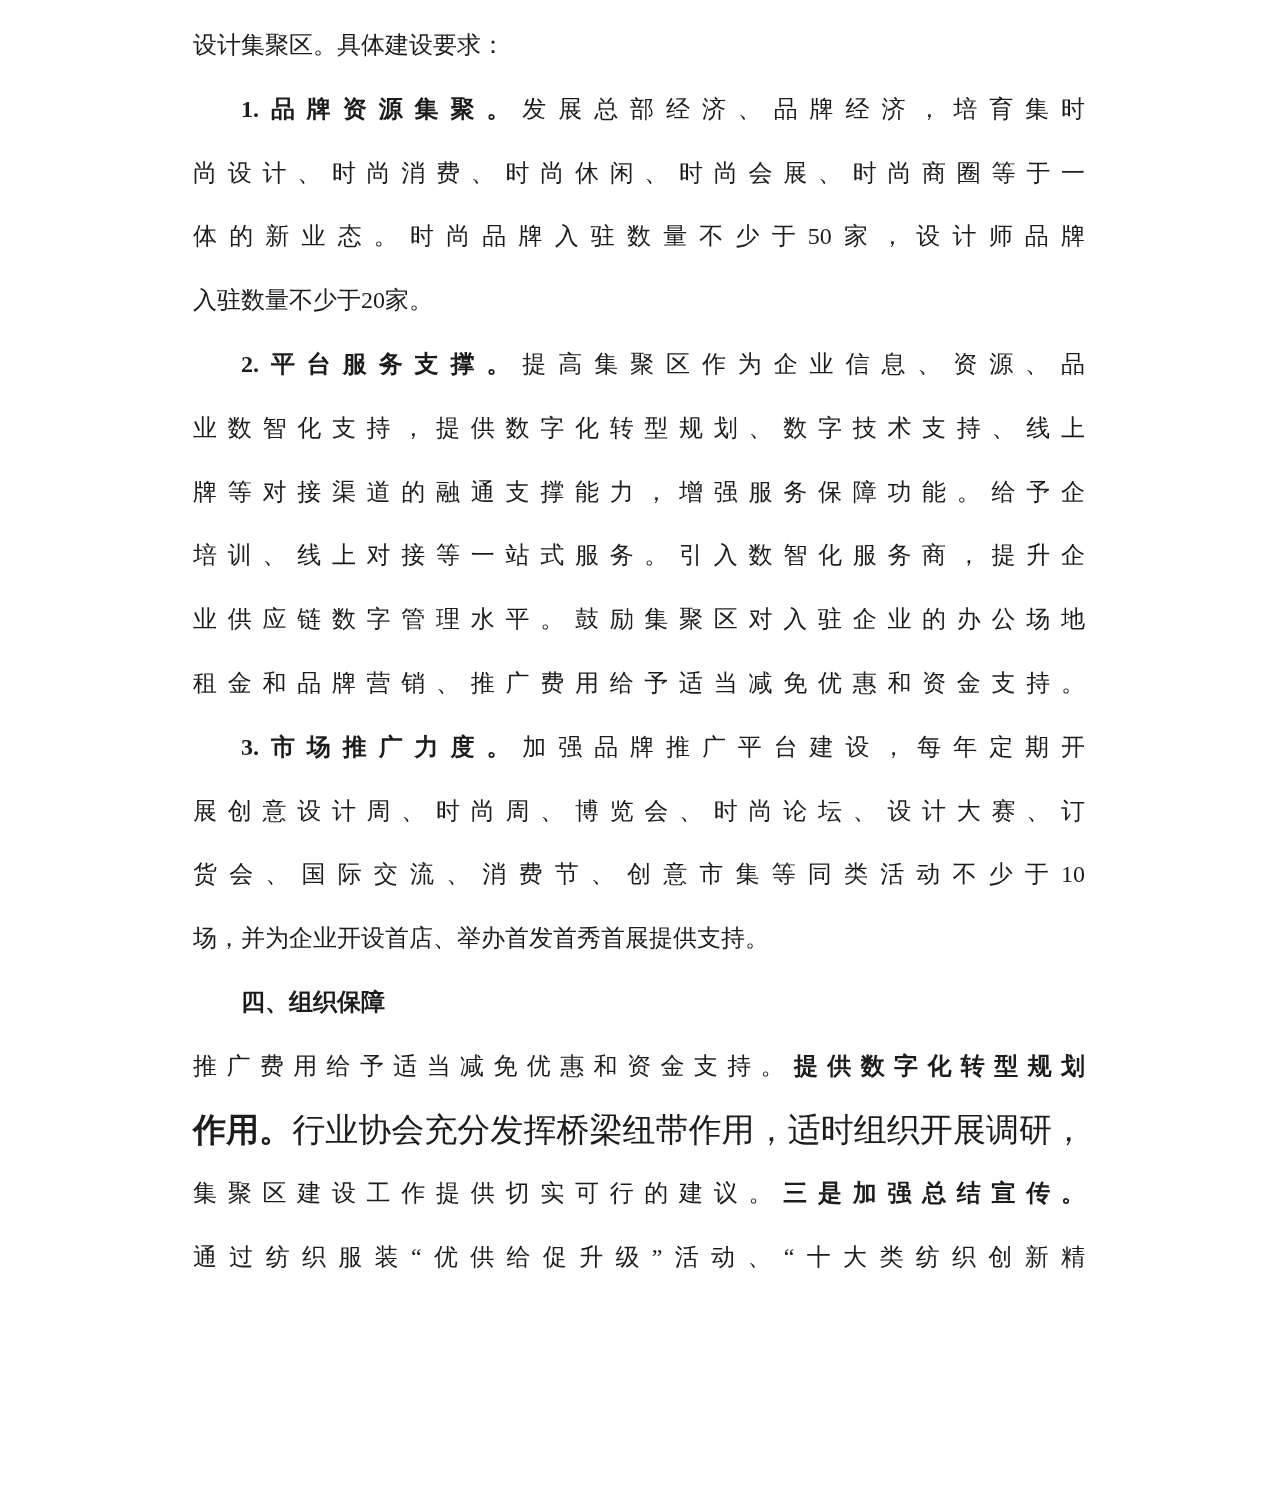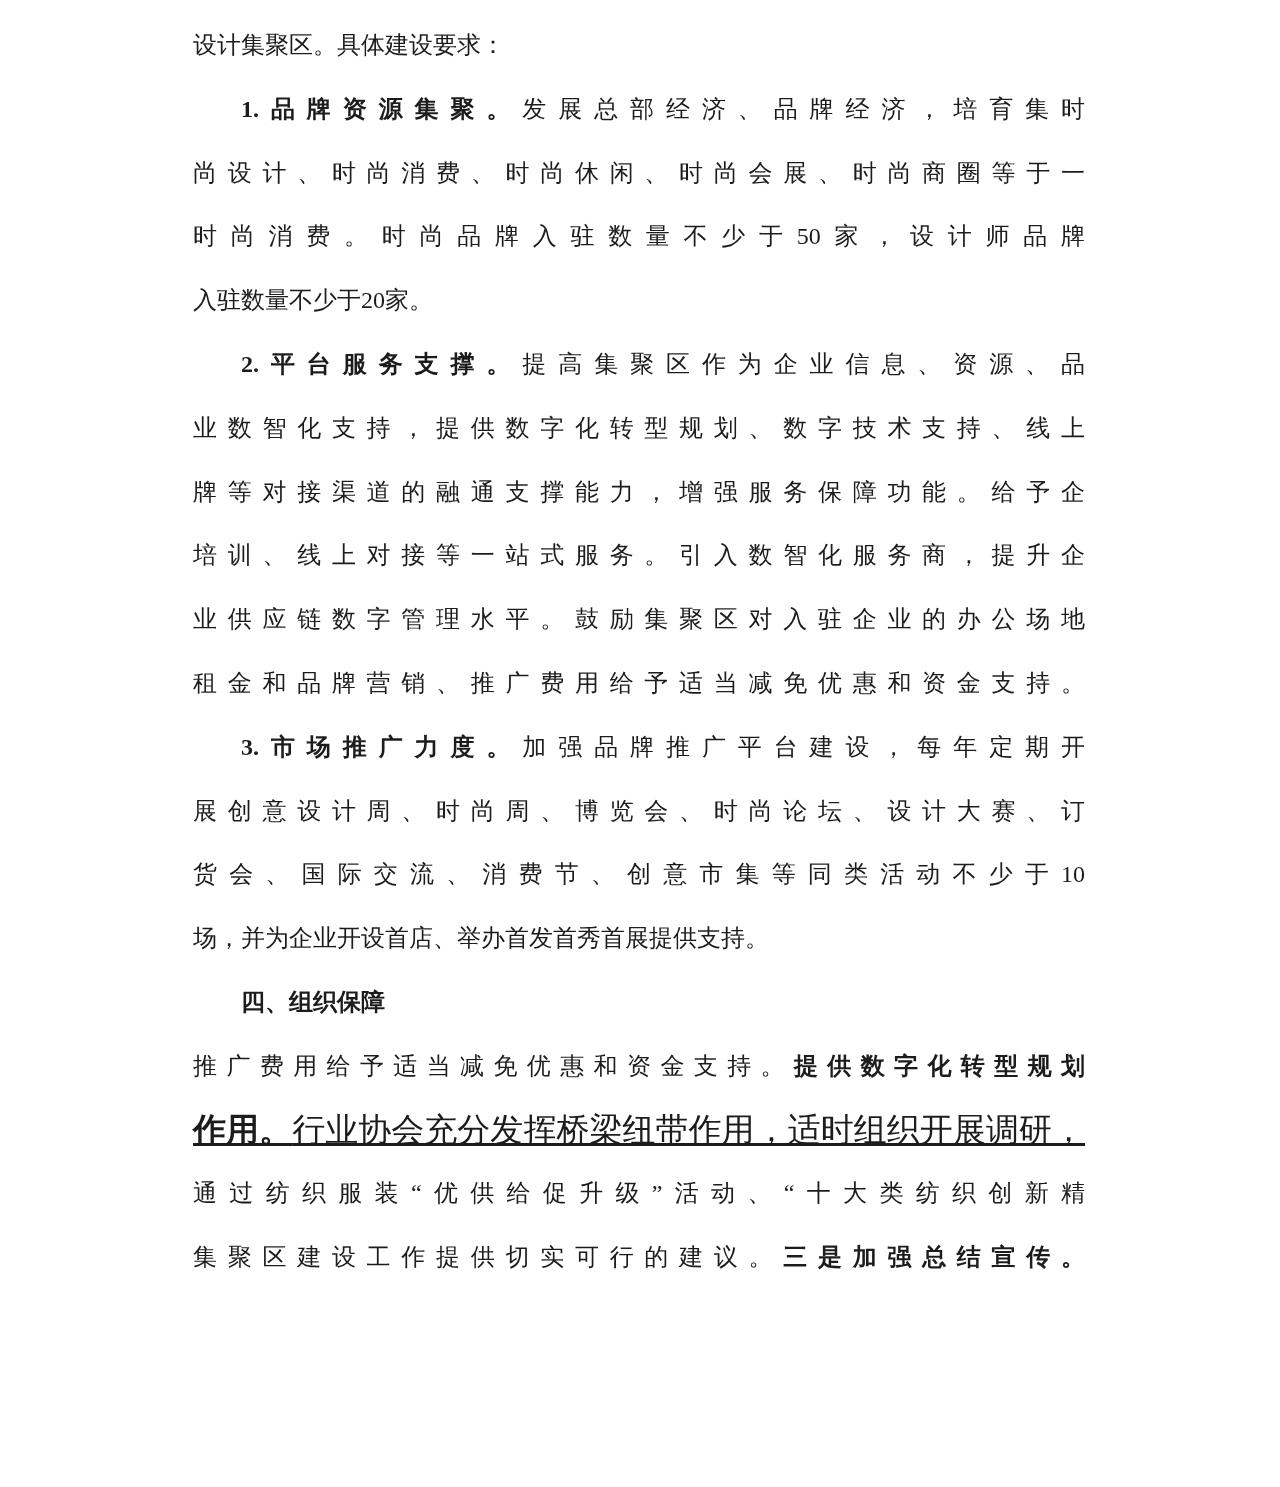--- a/index.html
+++ b/index.html
@@ -23,41 +23,41 @@
     height: 63.8px;
     text-align: left;
     white-space: normal;
     overflow: visible;
   }
   .line.fill {
     text-align: justify;
     text-align-last: justify;
   }
   .line.indent { text-indent: 2em; }
-  .line.tight { font-size: 33px; text-decoration: underline; }
+  .line.tight { font-size: 33px; }
   .run { font-weight: 400; }
   .run.bold { font-weight: 700; }
 </style>
 </head>
 <body>
 
 <div class="doc" style="color: rgb(28, 28, 28);">
     <div class="line"><span class="run">设计集聚区。具体建设要求：</span></div>
     <div class="line fill indent"><span class="run bold">1.品牌资源集聚。</span><span class="run">发展总部经济、品牌经济，培育集时</span></div>
     <div class="line fill"><span class="run">尚设计、时尚消费、时尚休闲、时尚会展、时尚商圈等于一</span></div>
-    <div class="line fill"><span class="run">时尚消费。时尚品牌入驻数量不少于50家，设计师品牌</span></div>
+    <div class="line fill"><span class="run">体的新业态。时尚品牌入驻数量不少于50家，设计师品牌</span></div>
     <div class="line"><span class="run">入驻数量不少于20家。</span></div>
     <div class="line fill indent"><span class="run bold">2.平台服务支撑。</span><span class="run">提高集聚区作为企业信息、资源、品</span></div>
     <div class="line fill"><span class="run">业数智化支持，提供数字化转型规划、数字技术支持、线上</span></div>
     <div class="line fill"><span class="run">牌等对接渠道的融通支撑能力，增强服务保障功能。给予企</span></div>
     <div class="line fill"><span class="run">培训、线上对接等一站式服务。引入数智化服务商，提升企</span></div>
     <div class="line fill"><span class="run">业供应链数字管理水平。鼓励集聚区对入驻企业的办公场地</span></div>
     <div class="line fill"><span class="run">租金和品牌营销、推广费用给予适当减免优惠和资金支持。</span></div>
     <div class="line fill indent"><span class="run bold">3.市场推广力度。</span><span class="run">加强品牌推广平台建设，每年定期开</span></div>
     <div class="line fill"><span class="run">展创意设计周、时尚周、博览会、时尚论坛、设计大赛、订</span></div>
     <div class="line fill"><span class="run">货会、国际交流、消费节、创意市集等同类活动不少于10</span></div>
     <div class="line"><span class="run">场，并为企业开设首店、举办首发首秀首展提供支持。</span></div>
     <div class="line indent"><span class="run bold">四、组织保障</span></div>
     <div class="line fill"><span class="run">推广费用给予适当减免优惠和资金支持。</span><span class="run bold">提供数字化转型规划</span></div>
     <div class="line fill tight"><span class="run bold">作用。</span><span class="run">行业协会充分发挥桥梁纽带作用，适时组织开展调研，</span></div>
+    <div class="line fill"><span class="run">集聚区建设工作提供切实可行的建议。</span><span class="run bold">三是加强总结宣传。</span></div>
     <div class="line fill"><span class="run">通过纺织服装“优供给促升级”活动、“十大类纺织创新精</span></div>
-    <div class="line fill"><span class="run">集聚区建设工作提供切实可行的建议。</span><span class="run bold">三是加强总结宣传。</span></div>
   </div>
 
 </body></html>

